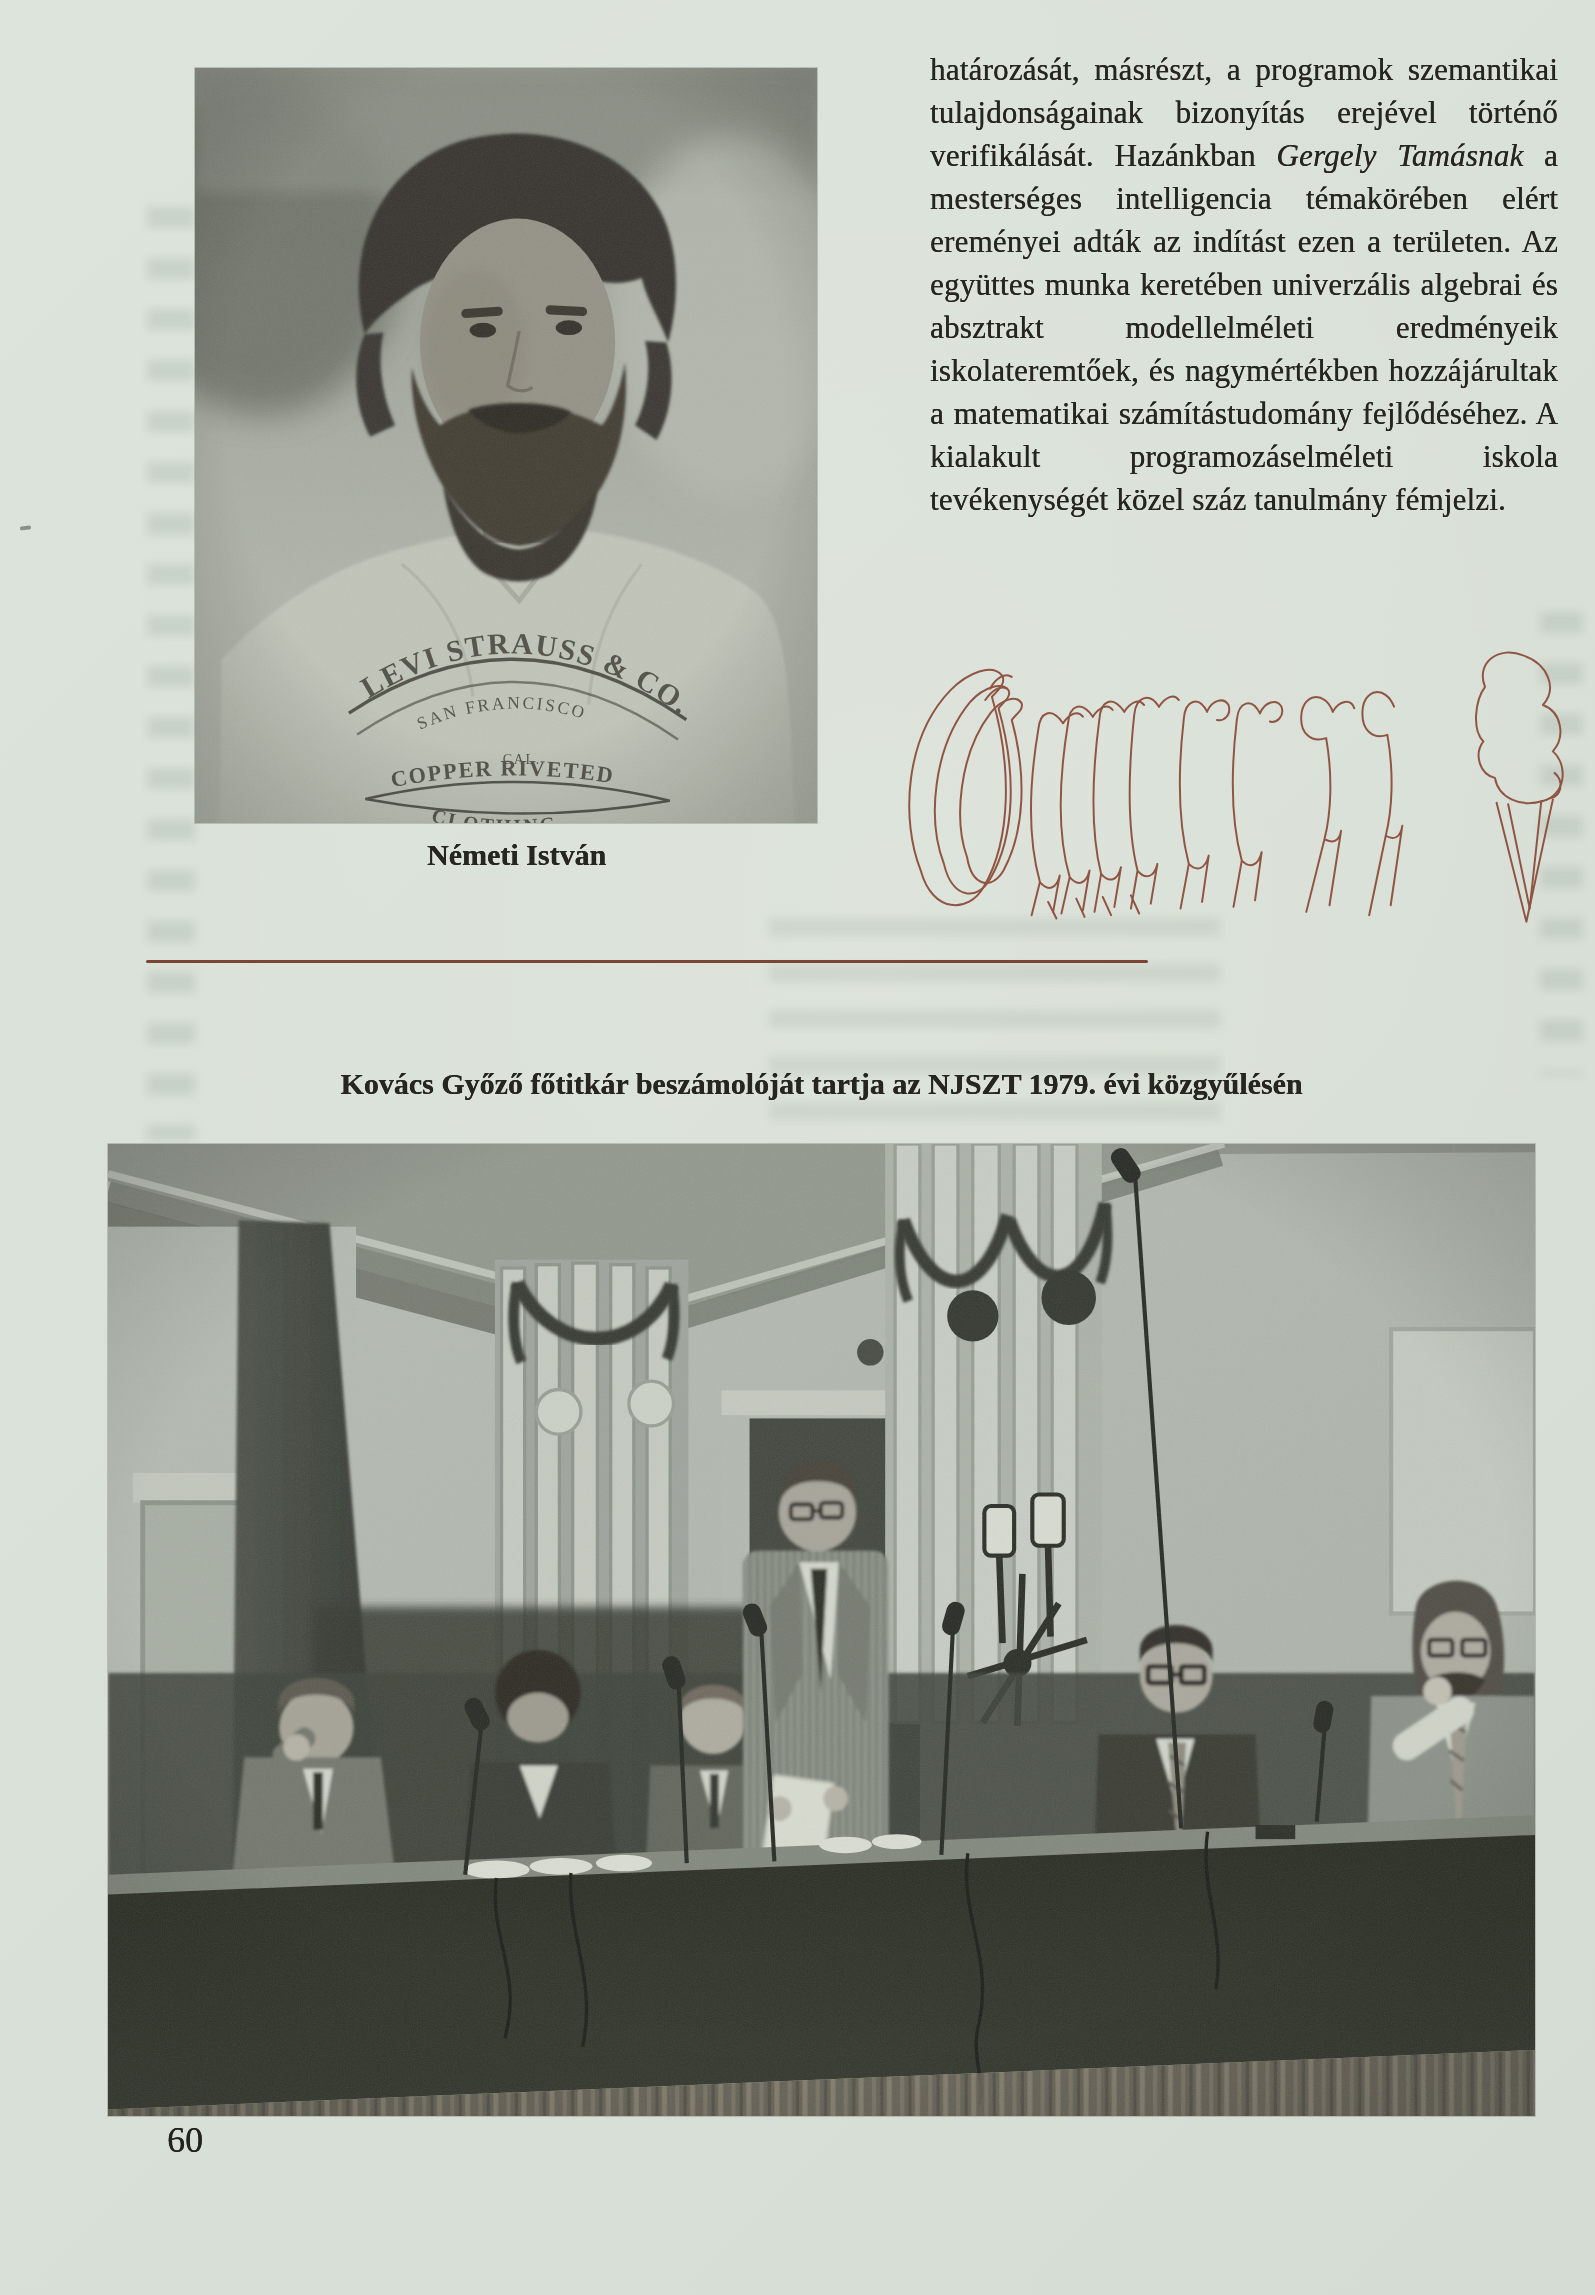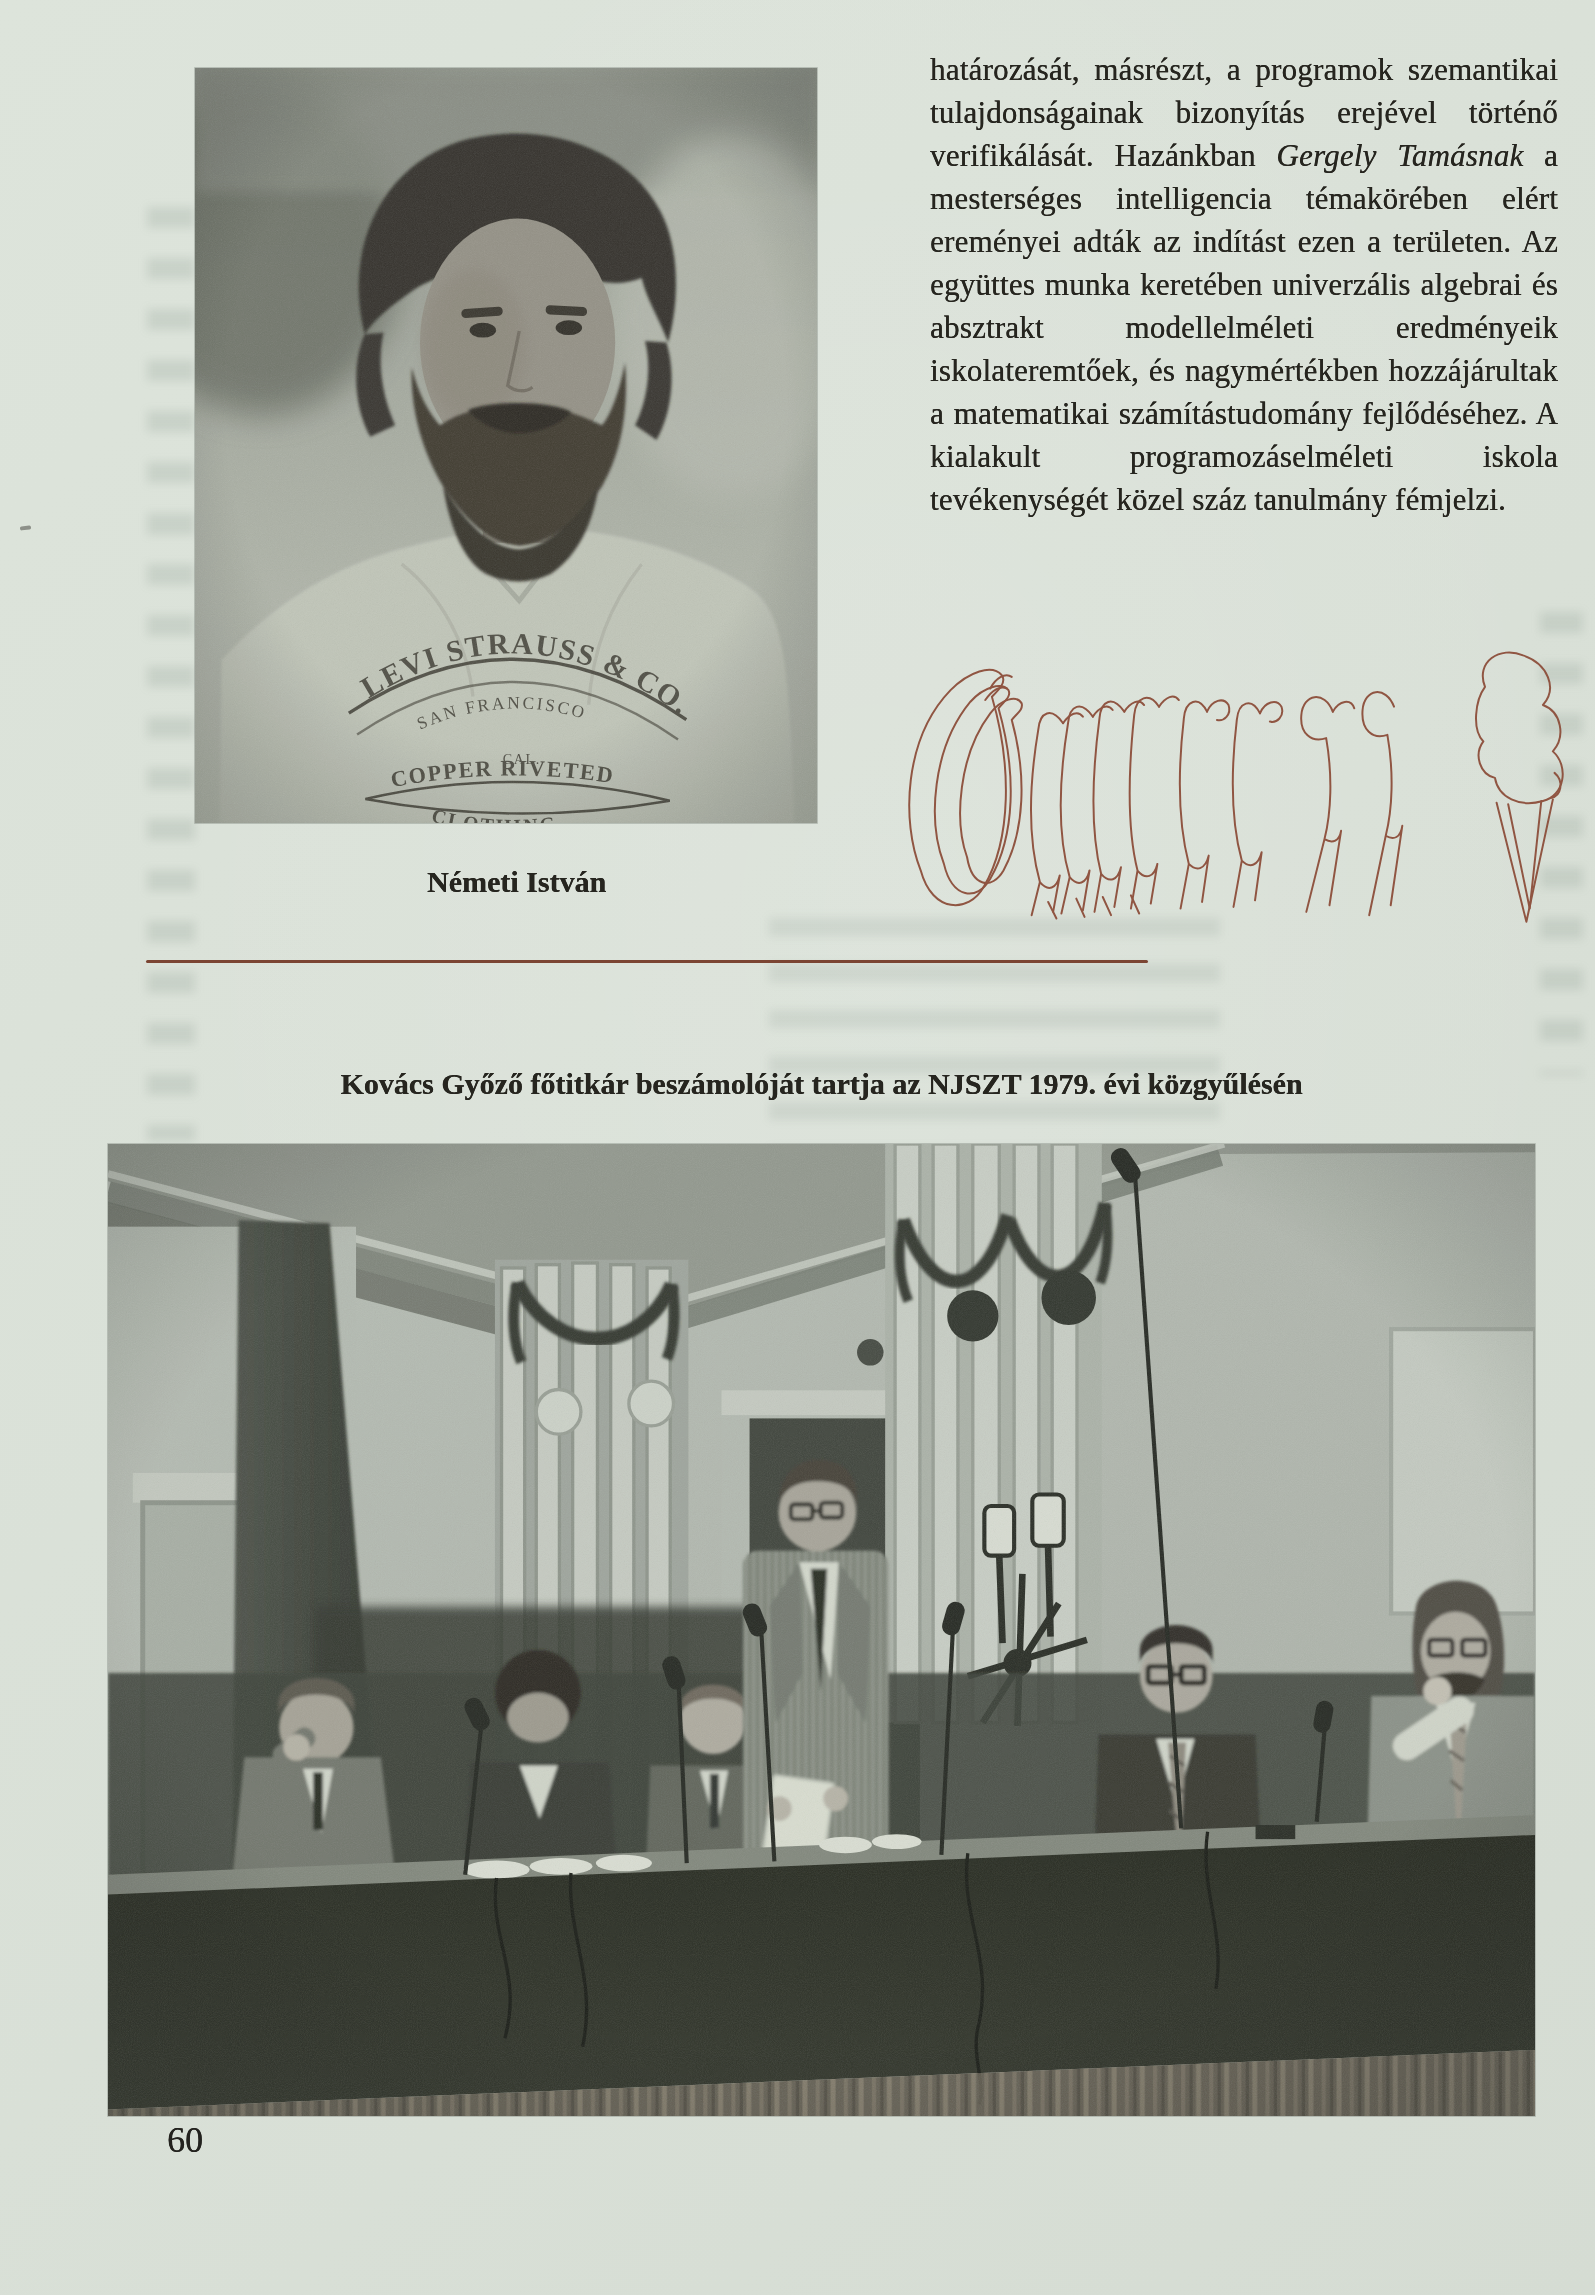--- a/index.html
+++ b/index.html
@@ -32,21 +32,21 @@
     position:absolute;left:911px;top:48px;width:628px;
     font-size:31px;line-height:43px;text-align:justify;
     color:#26251f;text-shadow:0.3px 0 0 currentColor;
     letter-spacing:0.2px;
     margin-left:19px;
   }
   .article .ital{font-style:italic;}
 
   .caption{font-weight:bold;font-size:30px;color:#26251f;
     text-shadow:0.2px 0 0 currentColor;position:absolute;}
-  .caption-portrait{left:427px;top:865px;}
+  .caption-portrait{left:427px;top:838px;}
   .caption-group{left:108px;top:1067px;width:1427px;text-align:center;}
 
   .divider{position:absolute;left:146px;top:960px;width:1002px;height:3.3px;
     background:#7b4533;border-radius:1.7px;}
 
   .page-number{position:absolute;left:167px;top:2119px;font-size:36px;
     color:#23221e;text-shadow:0.2px 0 0 currentColor;}
 
   .drawing{position:absolute;left:886px;top:614px;width:695px;height:331px;}
   .drawing svg{display:block;width:100%;height:100%;}

